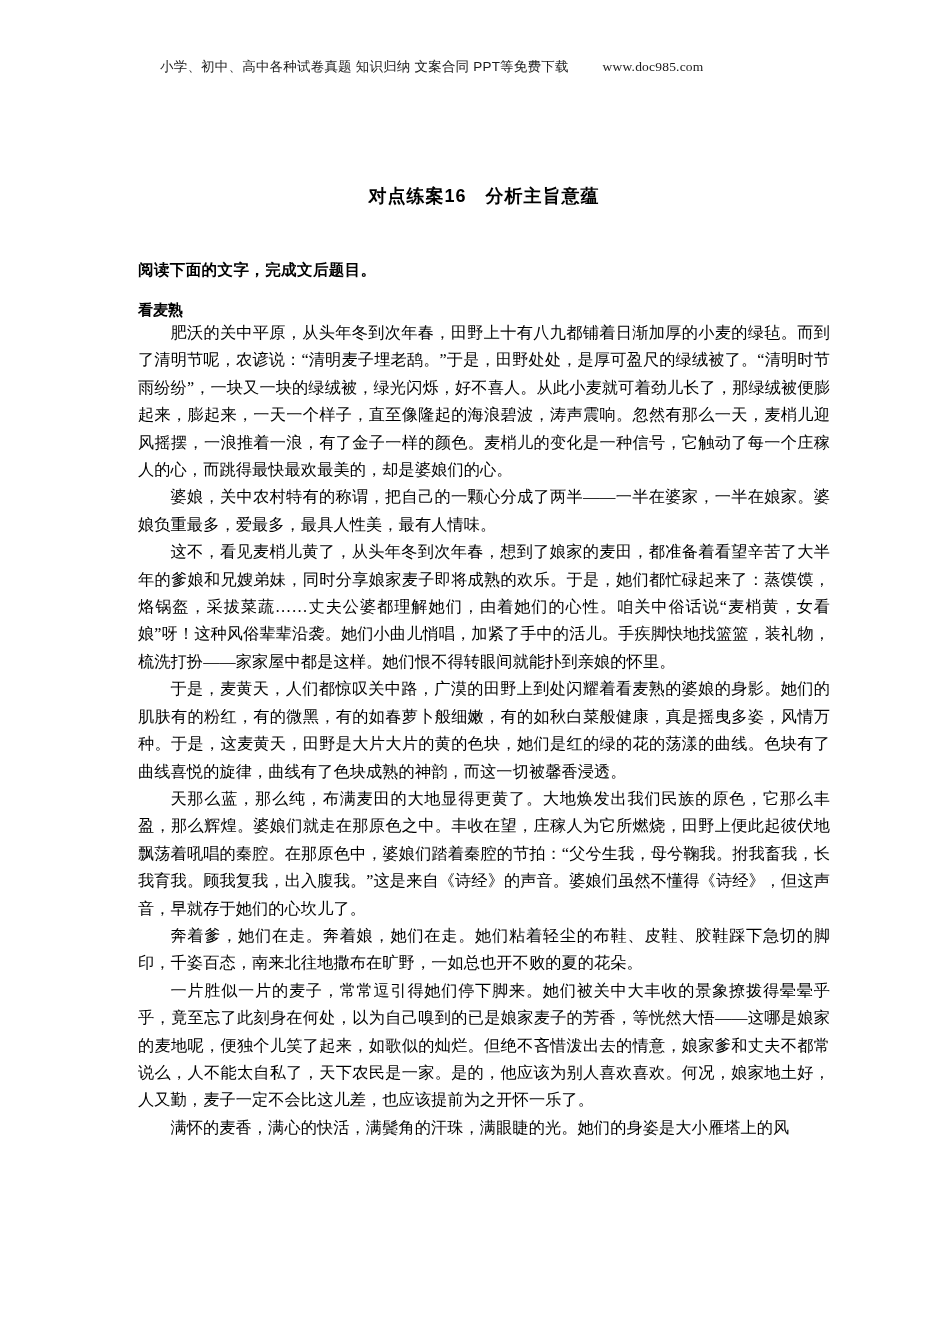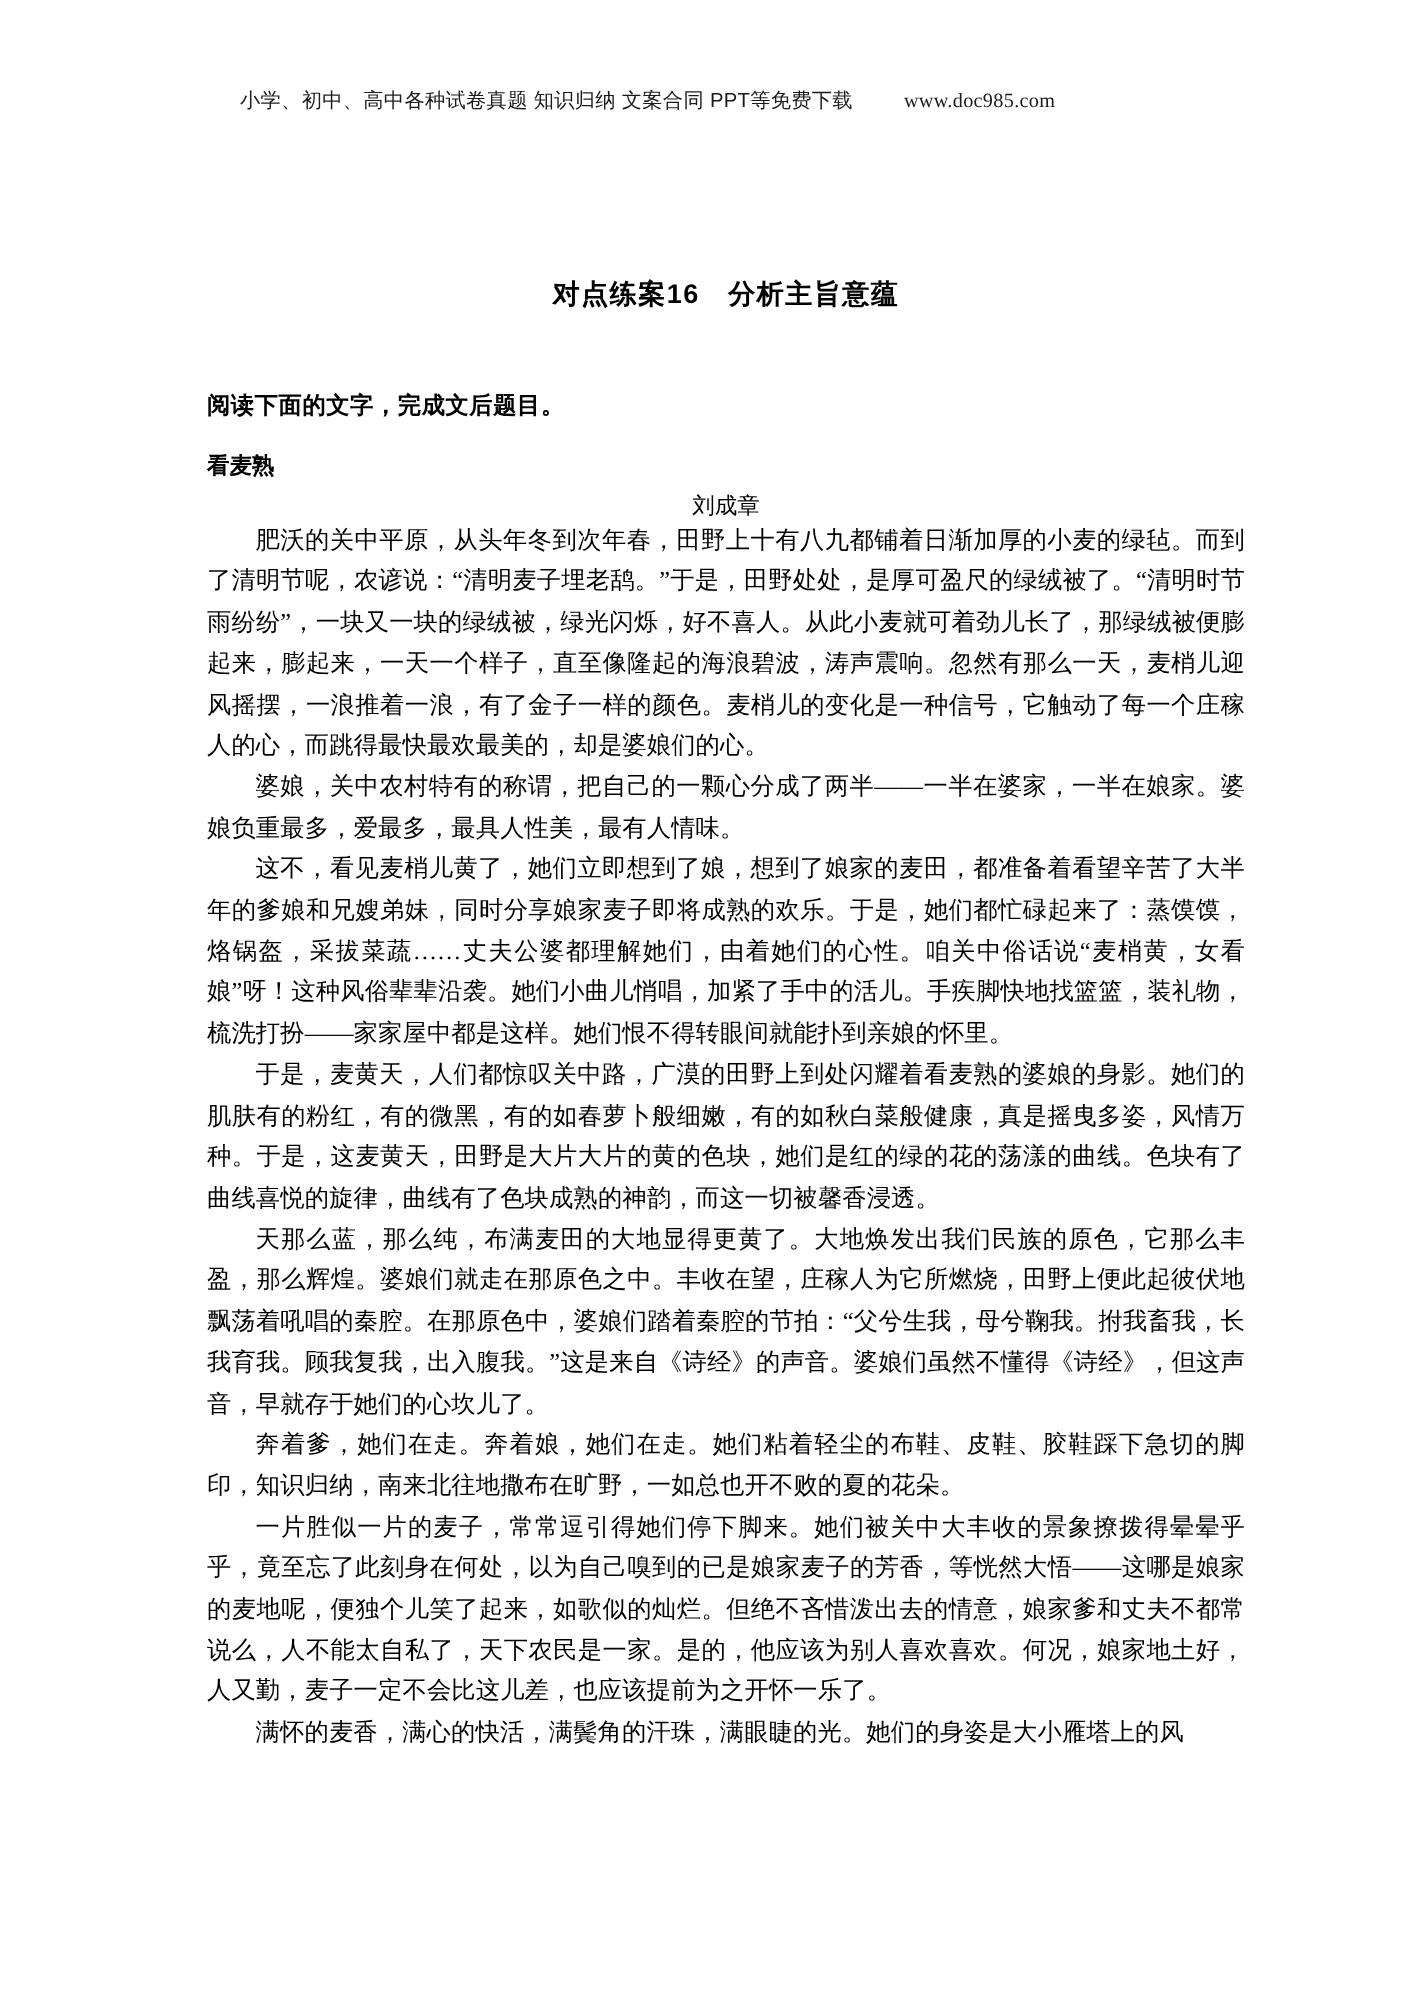--- a/index.html
+++ b/index.html
@@ -85,24 +85,23 @@
 
   <div class="header-note">
     <span>小学、初中、高中各种试卷真题 知识归纳 文案合同 PPT等免费下载</span><span class="site">www.doc985.com</span>
   </div>
 
   <h1 class="title">对点练案16　分析主旨意蕴</h1>
 
   <p class="lead">阅读下面的文字，完成文后题目。</p>
 
   <p class="piece-title">看麦熟</p>
-  <p class="piece-author">刘成章</p>
 
   <p class="body-par">肥沃的关中平原，从头年冬到次年春，田野上十有八九都铺着日渐加厚的小麦的绿毡。而到了清明节呢，农谚说：“清明麦子埋老鸹。”于是，田野处处，是厚可盈尺的绿绒被了。“清明时节雨纷纷”，一块又一块的绿绒被，绿光闪烁，好不喜人。从此小麦就可着劲儿长了，那绿绒被便膨起来，膨起来，一天一个样子，直至像隆起的海浪碧波，涛声震响。忽然有那么一天，麦梢儿迎风摇摆，一浪推着一浪，有了金子一样的颜色。麦梢儿的变化是一种信号，它触动了每一个庄稼人的心，而跳得最快最欢最美的，却是婆娘们的心。</p>
   <p class="body-par">婆娘，关中农村特有的称谓，把自己的一颗心分成了两半——一半在婆家，一半在娘家。婆娘负重最多，爱最多，最具人性美，最有人情味。</p>
-  <p class="body-par">这不，看见麦梢儿黄了，她们立即想到了娘，想到了娘家的麦田，都准备着看望辛苦了大半年的爹娘和兄嫂弟妹，同时分享娘家麦子即将成熟的欢乐。于是，她们都忙碌起来了：蒸馍馍，烙锅盔，采拔菜蔬……丈夫公婆都理解她们，由着她们的心性。咱关中俗话说“麦梢黄，女看娘”呀！这种风俗辈辈沿袭。她们小曲儿悄唱，加紧了手中的活儿。手疾脚快地找篮篮，装礼物，梳洗打扮——家家屋中都是这样。她们恨不得转眼间就能扑到亲娘的怀里。</p>
+  <p class="body-par">这不，看见麦梢儿黄了，从头年冬到次年春，想到了娘家的麦田，都准备着看望辛苦了大半年的爹娘和兄嫂弟妹，同时分享娘家麦子即将成熟的欢乐。于是，她们都忙碌起来了：蒸馍馍，烙锅盔，采拔菜蔬……丈夫公婆都理解她们，由着她们的心性。咱关中俗话说“麦梢黄，女看娘”呀！这种风俗辈辈沿袭。她们小曲儿悄唱，加紧了手中的活儿。手疾脚快地找篮篮，装礼物，梳洗打扮——家家屋中都是这样。她们恨不得转眼间就能扑到亲娘的怀里。</p>
   <p class="body-par">于是，麦黄天，人们都惊叹关中路，广漠的田野上到处闪耀着看麦熟的婆娘的身影。她们的肌肤有的粉红，有的微黑，有的如春萝卜般细嫩，有的如秋白菜般健康，真是摇曳多姿，风情万种。于是，这麦黄天，田野是大片大片的黄的色块，她们是红的绿的花的荡漾的曲线。色块有了曲线喜悦的旋律，曲线有了色块成熟的神韵，而这一切被馨香浸透。</p>
   <p class="body-par">天那么蓝，那么纯，布满麦田的大地显得更黄了。大地焕发出我们民族的原色，它那么丰盈，那么辉煌。婆娘们就走在那原色之中。丰收在望，庄稼人为它所燃烧，田野上便此起彼伏地飘荡着吼唱的秦腔。在那原色中，婆娘们踏着秦腔的节拍：“父兮生我，母兮鞠我。拊我畜我，长我育我。顾我复我，出入腹我。”这是来自《诗经》的声音。婆娘们虽然不懂得《诗经》，但这声音，早就存于她们的心坎儿了。</p>
-  <p class="body-par">奔着爹，她们在走。奔着娘，她们在走。她们粘着轻尘的布鞋、皮鞋、胶鞋踩下急切的脚印，知识归纳，南来北往地撒布在旷野，一如总也开不败的夏的花朵。</p>
+  <p class="body-par">奔着爹，她们在走。奔着娘，她们在走。她们粘着轻尘的布鞋、皮鞋、胶鞋踩下急切的脚印，千姿百态，南来北往地撒布在旷野，一如总也开不败的夏的花朵。</p>
   <p class="body-par">一片胜似一片的麦子，常常逗引得她们停下脚来。她们被关中大丰收的景象撩拨得晕晕乎乎，竟至忘了此刻身在何处，以为自己嗅到的已是娘家麦子的芳香，等恍然大悟——这哪是娘家的麦地呢，便独个儿笑了起来，如歌似的灿烂。但绝不吝惜泼出去的情意，娘家爹和丈夫不都常说么，人不能太自私了，天下农民是一家。是的，他应该为别人喜欢喜欢。何况，娘家地土好，人又勤，麦子一定不会比这儿差，也应该提前为之开怀一乐了。</p>
   <p class="body-par">满怀的麦香，满心的快活，满鬓角的汗珠，满眼睫的光。她们的身姿是大小雁塔上的风</p>
 
 </div>
 
 </body></html>

